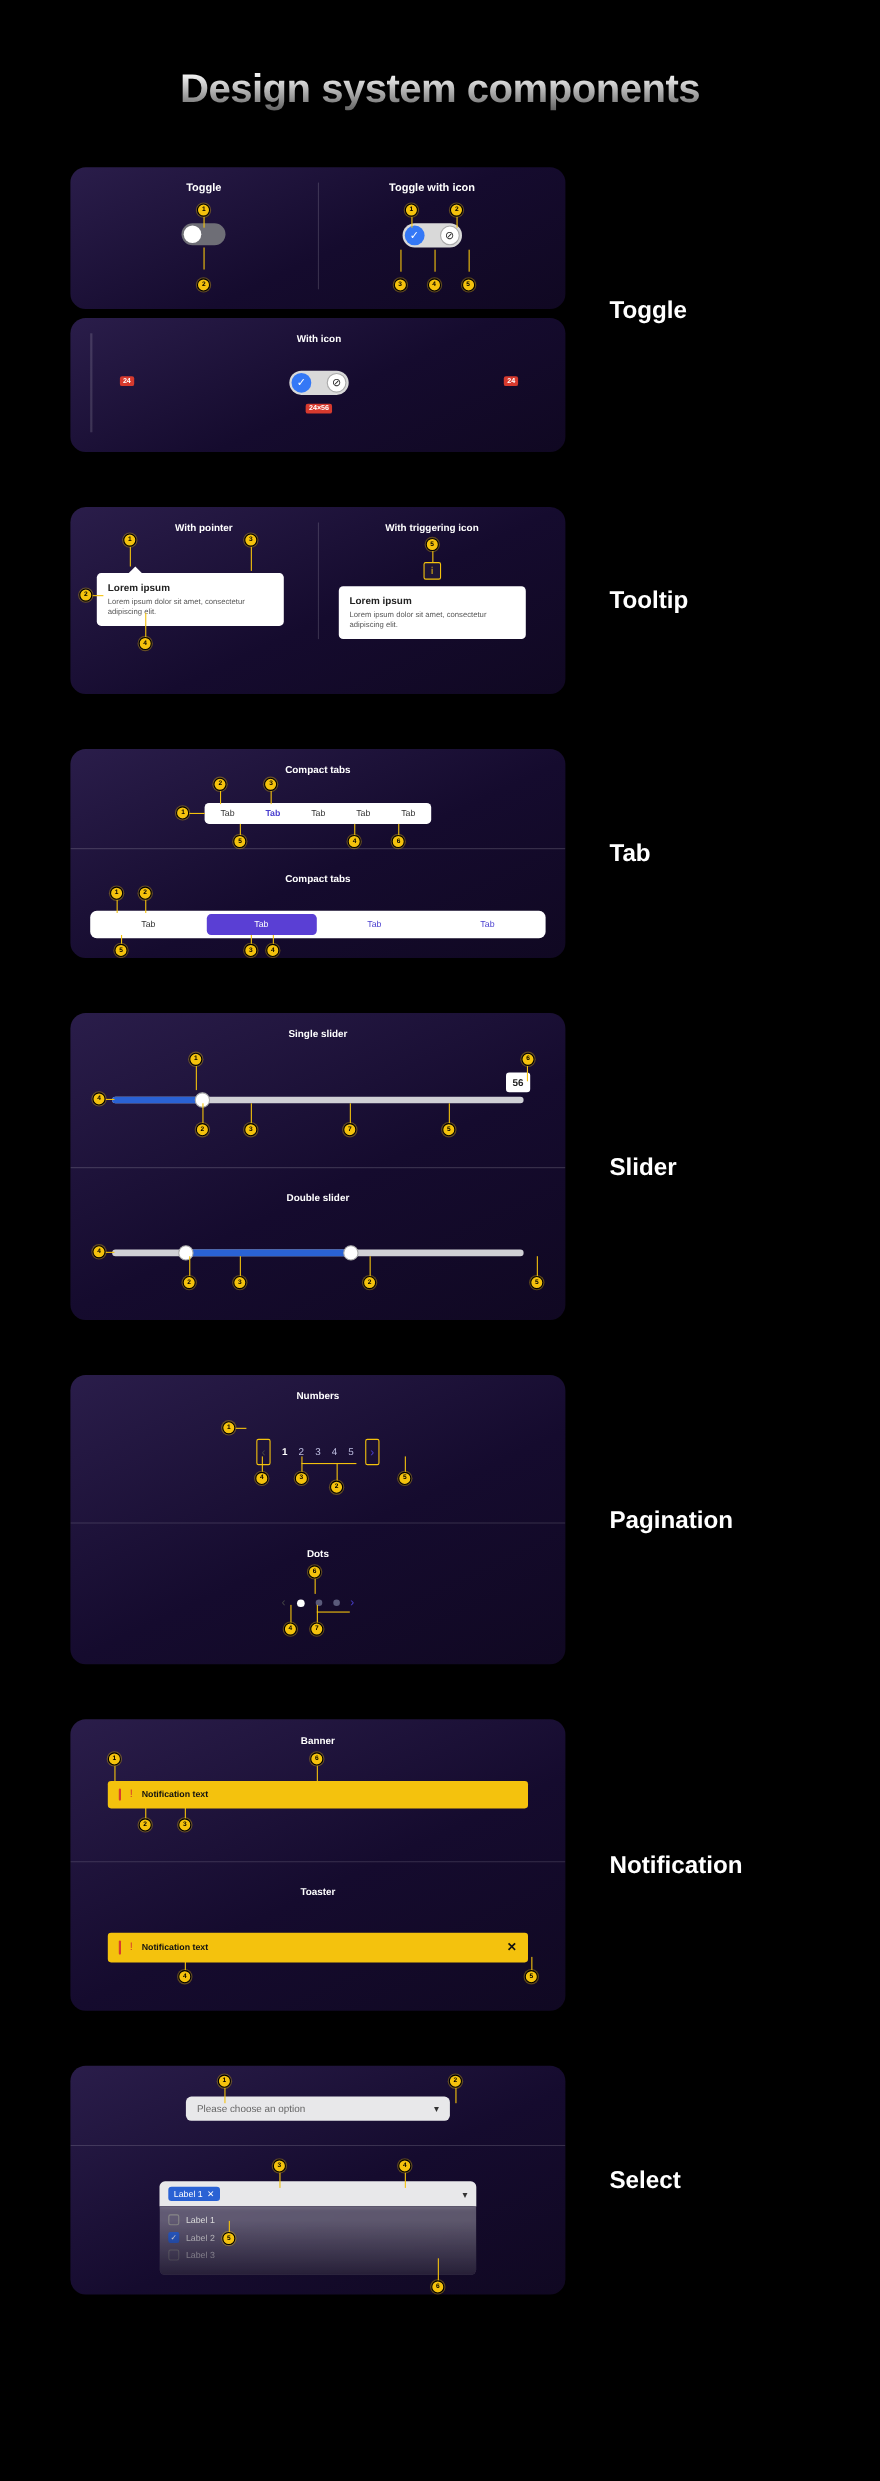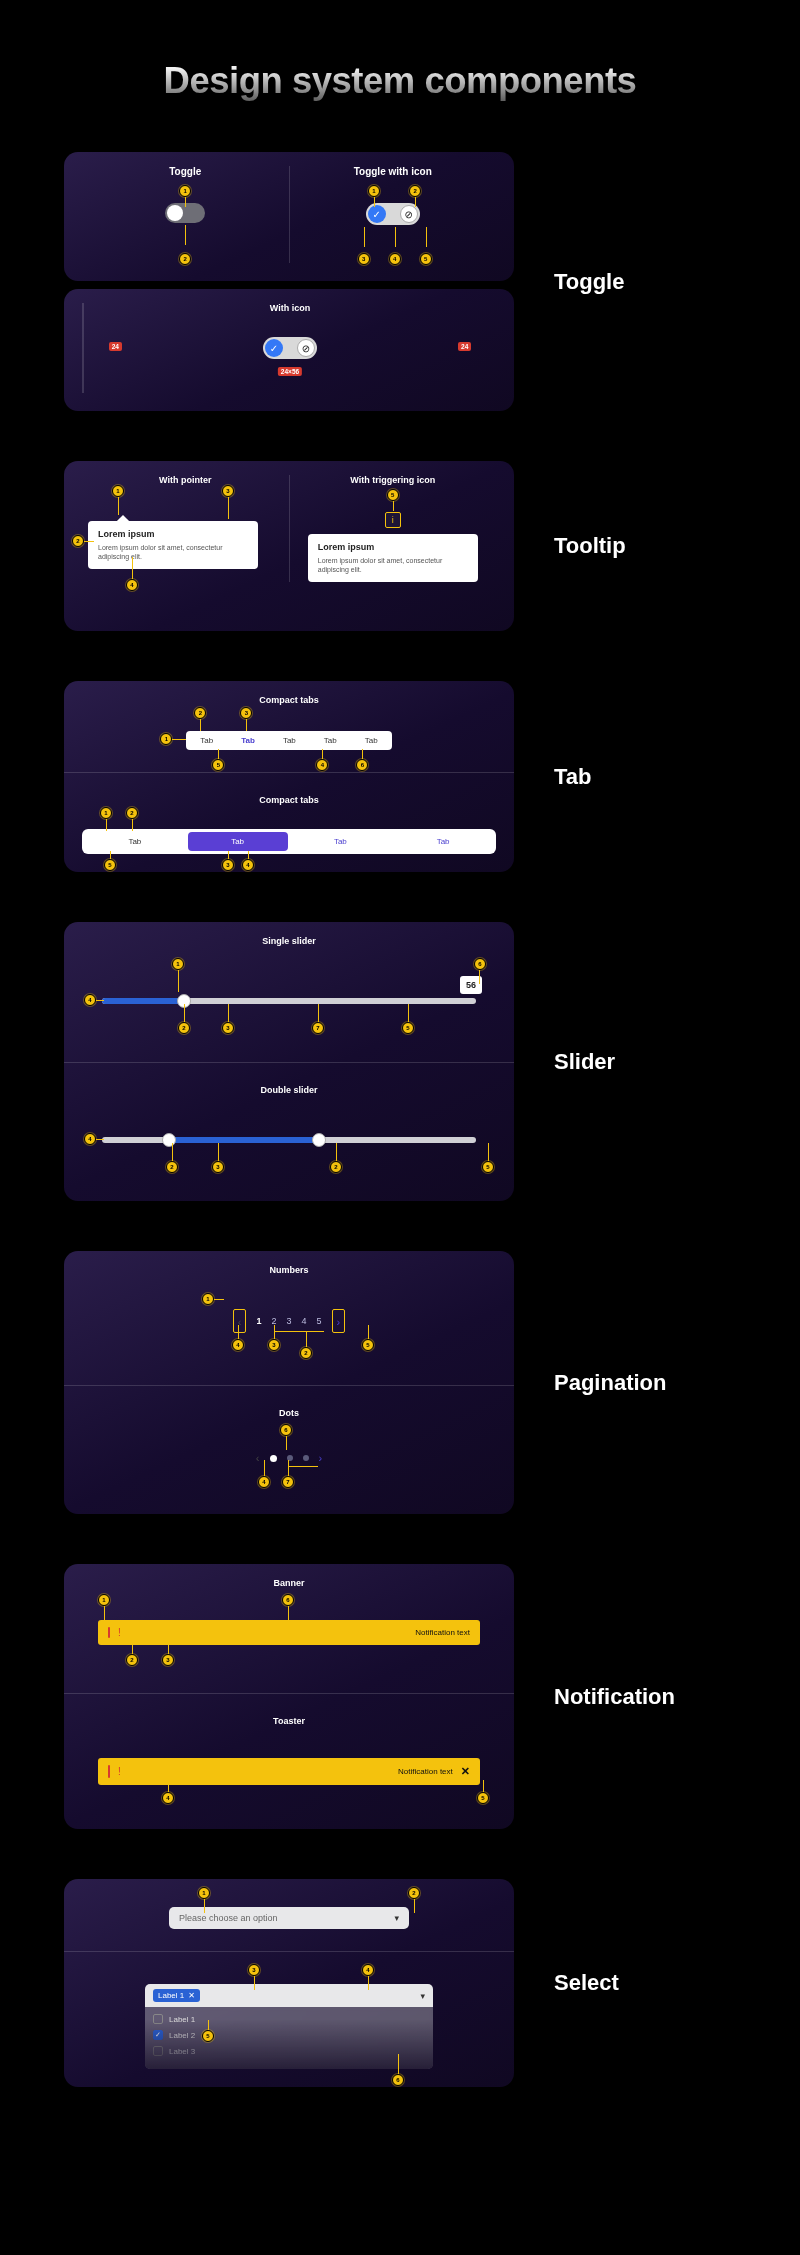--- a/index.html
+++ b/index.html
@@ -105,21 +105,21 @@
   .pag-num { font-size:9px; color:#bdbde0; }
   .pag-num.active { color:#fff; font-weight:700; }
   .pag-dots { display:inline-flex; gap:10px; align-items:center; position:relative; z-index:2;}
   .pag-dot { width:6px; height:6px; border-radius:50%; background:#5a5a7a; }
   .pag-dot.active { background:#fff; width:7px; height:7px; }
 
   
   .notif { background:#f4c20d; color:#111; border-radius:3px; padding:7px 10px; display:flex; align-items:center; gap:8px; position:relative; z-index:2; margin:0 16px;}
   .notif .n-bar { width:2px; align-self:stretch; background:#d73a2e; border-radius:1px; }
   .notif .n-icon { color:#d73a2e; font-size:10px; }
-  .notif .n-text { font-size:8px; font-weight:400; flex:1; text-align:right;}
+  .notif .n-text { font-size:8px; font-weight:700; flex:1; text-align:left;}
   .notif .n-close { font-size:11px; font-weight:700; }
 
   
   .select-box { background:#e8e8ea; border-radius:5px; padding:6px 10px; display:flex; justify-content:space-between; align-items:center; width:240px; margin:0 auto; position:relative; z-index:2;}
   .select-box .sel-text { font-size:9px; color:#666; }
   .select-box .sel-caret { font-size:9px; color:#333; }
   .multi-wrap { width:288px; margin:0 auto; position:relative; z-index:2;}
   .multi-head { background:#e8e8ea; border-radius:5px 5px 0 0; padding:5px 8px; display:flex; align-items:center; gap:6px; }
   .chip { background:#2a62d4; color:#fff; font-size:8px; padding:2px 5px; border-radius:3px; display:inline-flex; align-items:center; gap:4px;}
   .chip .x { font-size:8px; }

